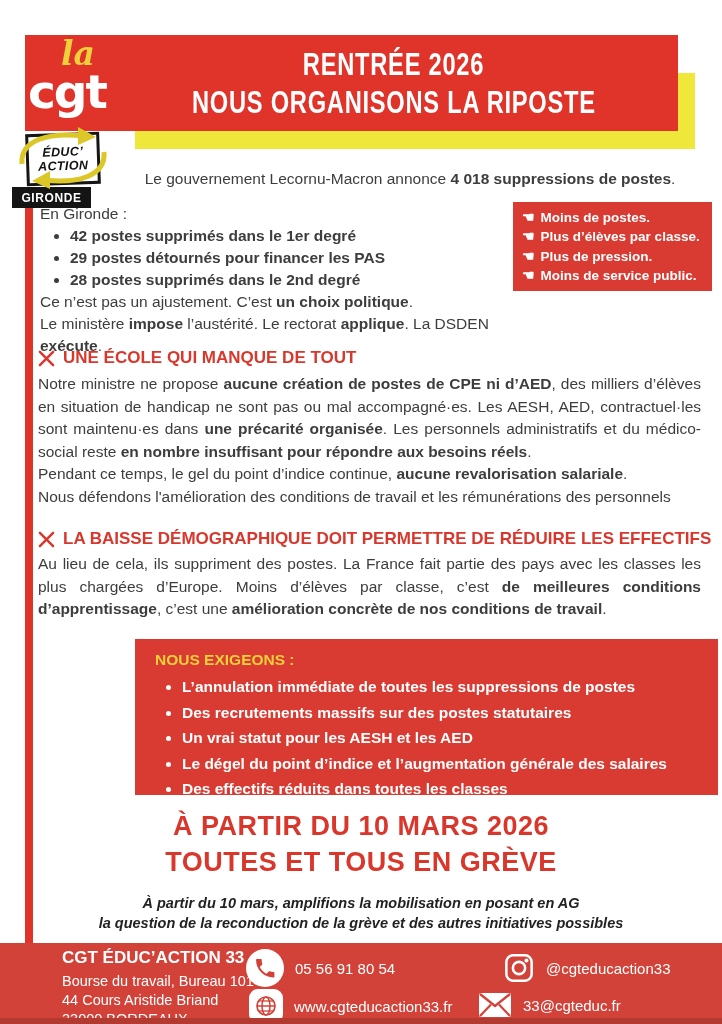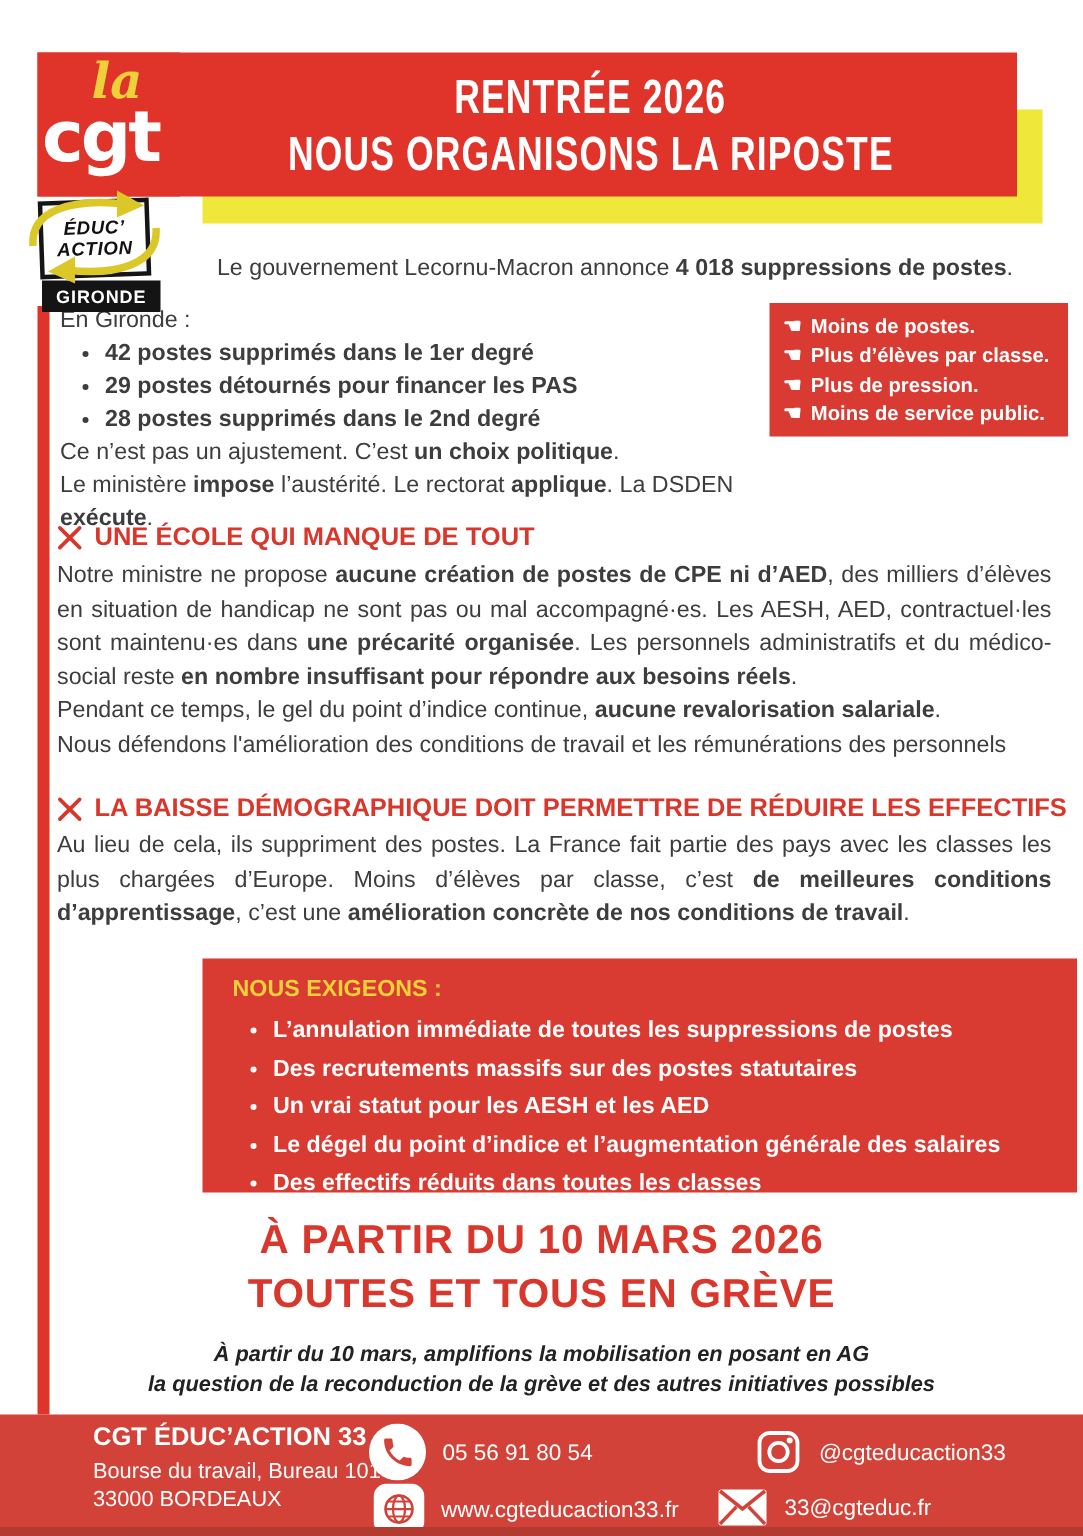--- a/index.html
+++ b/index.html
@@ -19,21 +19,21 @@
   .logo-sq{position:absolute;left:25px;top:35px;width:95px;height:96px;background:var(--red);z-index:3;}
   .logo-la{position:absolute;left:36px;top:2px;color:var(--yellow2);font-family:"DejaVu Serif",serif;
            font-style:italic;font-weight:bold;font-size:33px;line-height:1;}
   .logo-cgt-text{position:absolute;left:3px;top:33px;color:#fff;font-weight:bold;font-size:47px;
            line-height:1;letter-spacing:-2px;font-family:"DejaVu Sans",sans-serif;}
   .educ{position:absolute;left:26px;top:133px;width:74px;height:52px;background:#fff;
         border:3px solid #151515;box-sizing:border-box;transform:rotate(-2deg);
         display:flex;flex-direction:column;align-items:center;justify-content:center;z-index:4;}
   .educ div{font-style:italic;font-weight:bold;font-size:12.5px;color:#111;line-height:1.15;letter-spacing:.4px;}
   .educ-arrows{position:absolute;left:14px;top:124px;width:98px;height:70px;z-index:5;pointer-events:none;}
-  .gironde-badge{position:absolute;left:28px;top:187px;width:79px;height:21px;background:#141414;
+  .gironde-badge{position:absolute;left:12px;top:187px;width:79px;height:21px;background:#141414;
         color:#fff;font-weight:bold;font-size:12px;display:flex;align-items:center;justify-content:center;
         letter-spacing:.6px;z-index:4;}
 
   .intro{position:absolute;left:110px;top:170px;width:600px;text-align:center;font-size:15.5px;color:var(--ink);}
 
   .left-bar{position:absolute;left:25px;top:204px;width:8px;height:739px;background:var(--red);}
 
   .gironde-block{position:absolute;left:40px;top:203px;width:468px;font-size:15.5px;color:var(--ink);line-height:22px;}
   .gironde-block ul{margin:0;padding-left:30px;font-weight:bold;list-style:disc;}
   .gironde-block li{line-height:22px;}
@@ -173,20 +173,21 @@
   <div class="cta2">TOUTES ET TOUS EN GRÈVE</div>
   <div class="cta-sub">
     <div>À partir du 10 mars, amplifions la mobilisation en posant en AG</div>
     <div>la question de la reconduction de la grève et des autres initiatives possibles</div>
   </div>
 
   <div class="footer">
     <div class="f-org">CGT ÉDUC’ACTION 33</div>
     <div class="f-addr">
       <div>Bourse du travail, Bureau 101</div>
+      <div>44 Cours Aristide Briand</div>
       <div>33000 BORDEAUX</div>
     </div>
 
     <div class="contact-row row-phone">
       <span class="icon-badge">
         <svg width="38" height="38" viewBox="0 0 38 38">
           <circle cx="19" cy="19" r="19" fill="#ffffff"></circle>
           <path transform="translate(7,7) scale(1.02)" fill="#d24238" d="M6.6 10.8c1.4 2.8 3.8 5.1 6.6 6.6l2.2-2.2c.3-.3.7-.4 1-.2 1.1.4 2.3.6 3.6.6.6 0 1 .4 1 1V20c0 .6-.4 1-1 1C10.6 21 3 13.4 3 4c0-.6.4-1 1-1h3.5c.6 0 1 .4 1 1 0 1.2.2 2.4.6 3.6.1.3 0 .7-.2 1l-2.3 2.2z"></path>
         </svg>
       </span>

